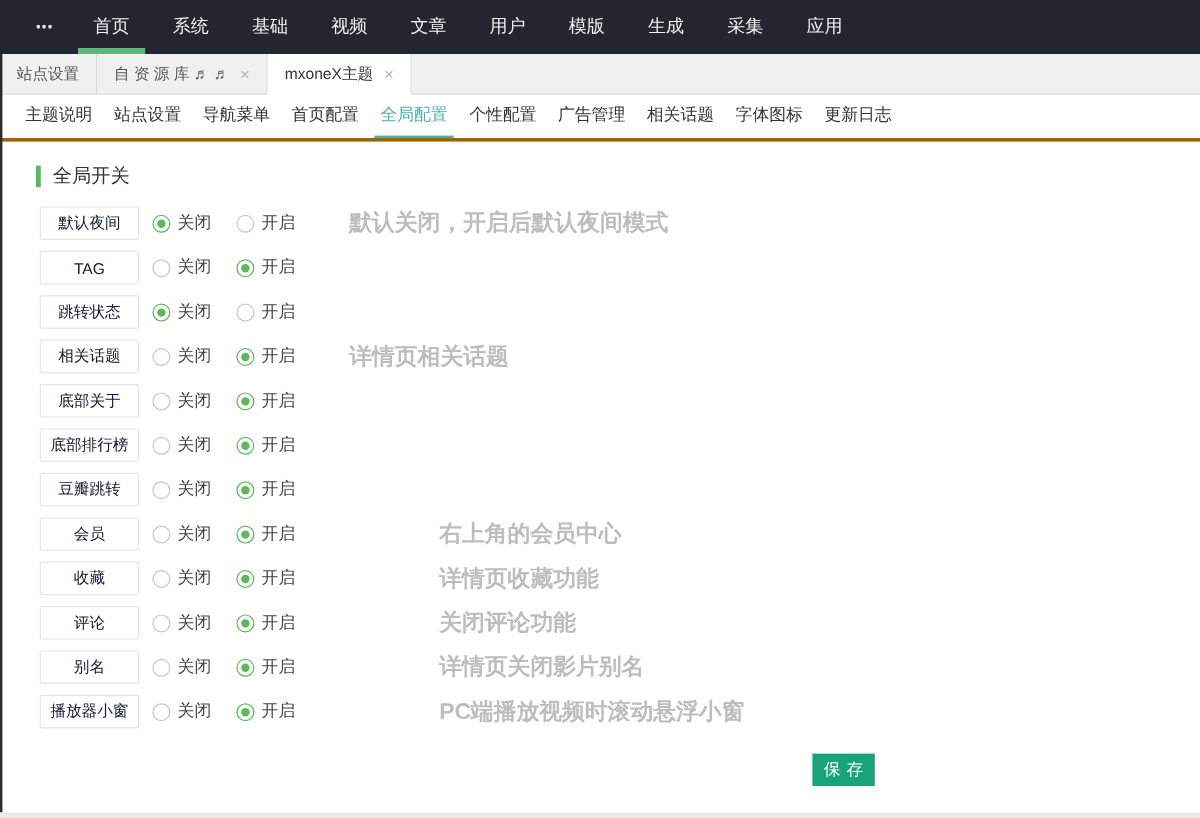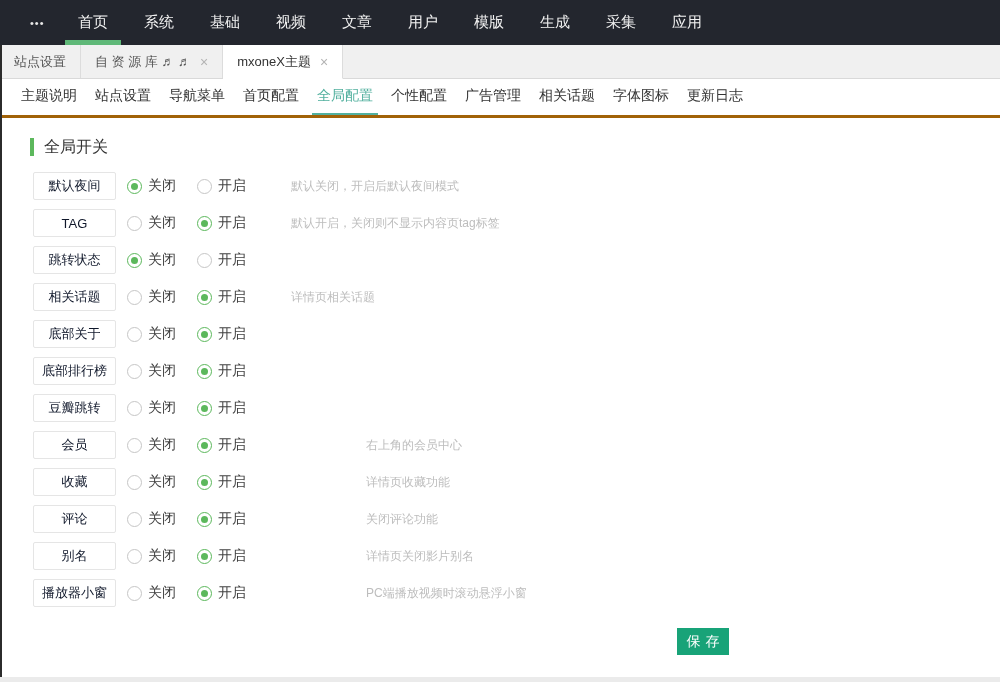--- a/index.html
+++ b/index.html
@@ -34,21 +34,21 @@
 
   .setting-row { display:flex; align-items:center; height:28px; margin:0 0 9px 3px; }
   .setting-label { width:83px; height:28px; border:1px solid #e5e5e5; border-radius:2px; display:flex; align-items:center; justify-content:center; font-size:13px; color:#0f172a; background:#fff; }
   .radio { display:flex; align-items:center; cursor:pointer; }
   .radio-off { margin-left:11px; width:62px; }
   .radio-on  { margin-left:8px;  width:62px; }
   .radio-circle { position:relative; width:15px; height:15px; border:1px solid #c6c6c6; border-radius:50%; background:#fff; flex:0 0 auto; }
   .radio-circle.checked { border-color:#5cb85c; }
   .radio-circle.checked::after { content:""; position:absolute; left:3px; top:3px; right:3px; bottom:3px; border-radius:50%; background:#5cb85c; }
   .radio-text { margin-left:6px; font-size:14px; color:#3f3f3f; }
-  .setting-desc { margin-left:32px; font-size:12px; color:#bdbdbd; white-space:nowrap; }
+  .setting-desc { margin-left:32px; font-size:19px; color:#bdbdbd; white-space:nowrap;font-weight:bold; }
   .setting-desc.far { margin-left:107px; }
 
   .save-btn { display:block; margin:21px 0 0 647px; width:52px; height:27px; background:#18a378; color:#fff; border:none; border-radius:0; font-size:14px; letter-spacing:5px; padding-left:5px; cursor:pointer; font-family:inherit; }
 
   
   .left-edge { position:absolute; left:0; top:45px; width:2px; height:632px; background:#2b2b2b; }
   .bottom-strip { position:absolute; left:0; bottom:0; width:1000px; height:5px; background:#ebebeb; }
 </style>
 </head>
 <body>
@@ -162,21 +162,20 @@
         <div class="setting-row">
     <div class="setting-label">TAG</div>
     <label class="radio radio-off">
       <span class="radio-circle"></span>
       <span class="radio-text">关闭</span>
     </label>
     <label class="radio radio-on">
       <span class="radio-circle checked"></span>
       <span class="radio-text">开启</span>
     </label>
-    <span class="setting-desc">默认开启，关闭则不显示内容页tag标签</span>
   </div>
         <div class="setting-row">
     <div class="setting-label">跳转状态</div>
     <label class="radio radio-off">
       <span class="radio-circle checked"></span>
       <span class="radio-text">关闭</span>
     </label>
     <label class="radio radio-on">
       <span class="radio-circle"></span>
       <span class="radio-text">开启</span>

